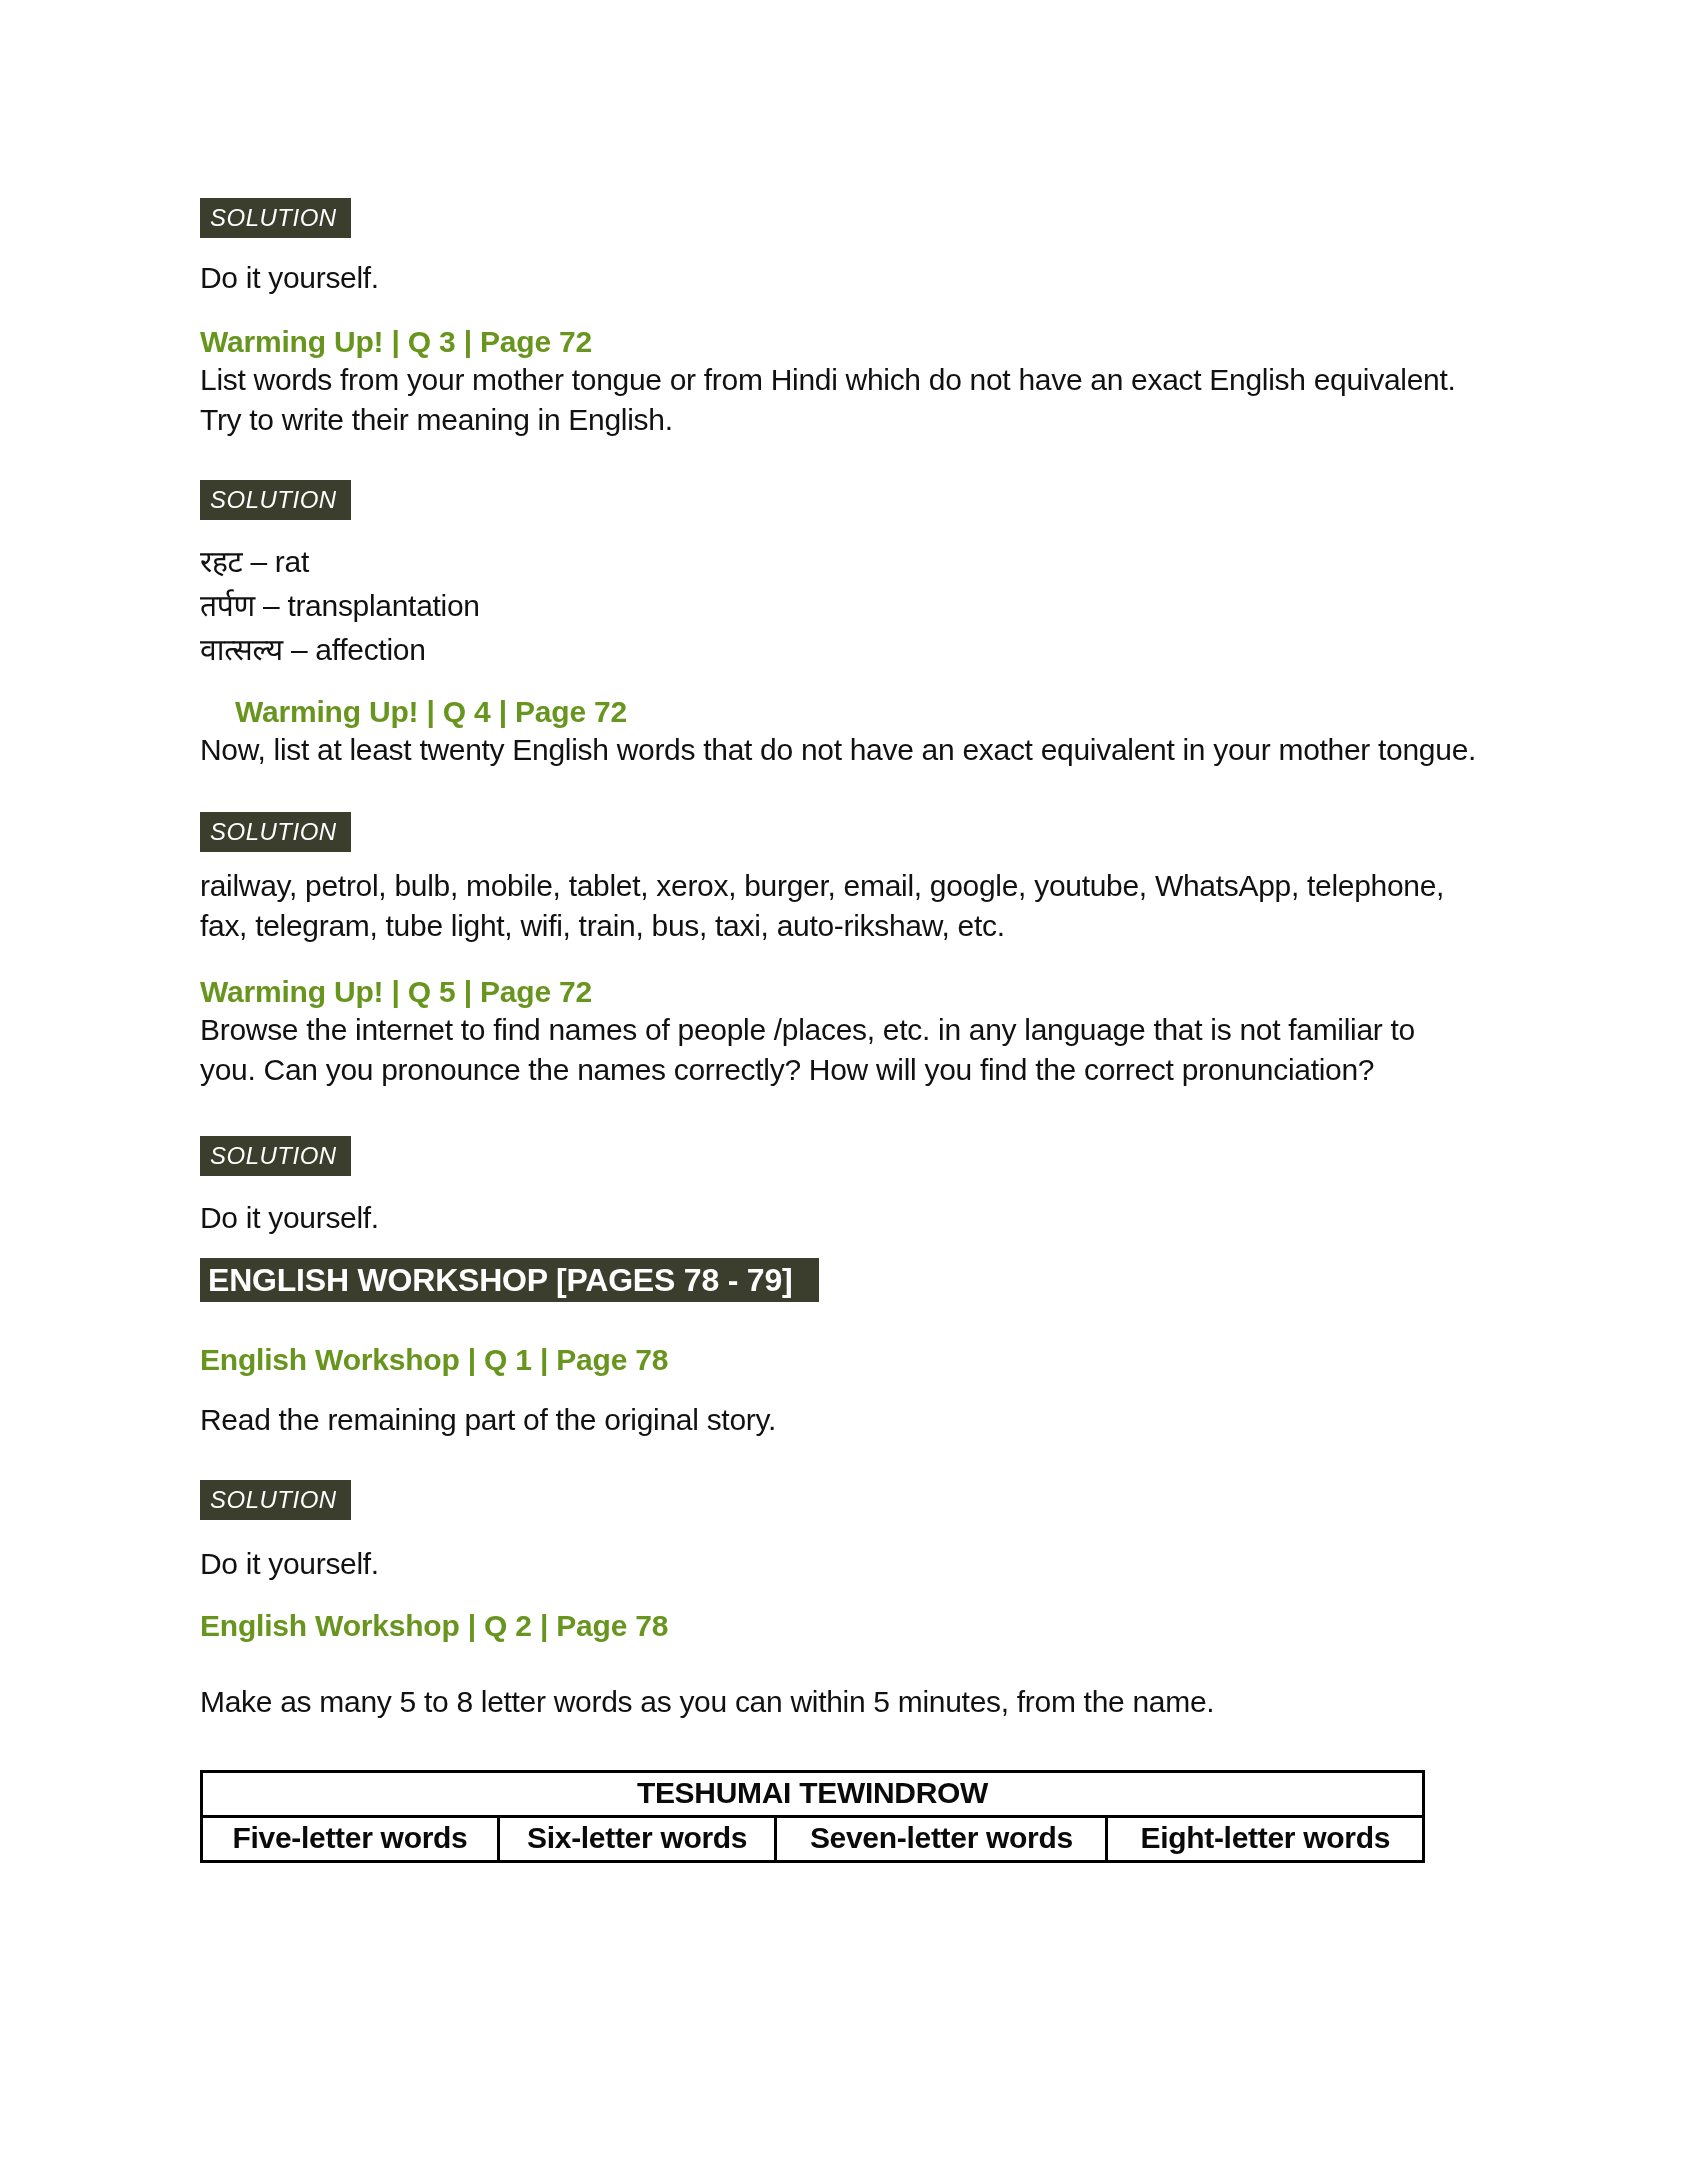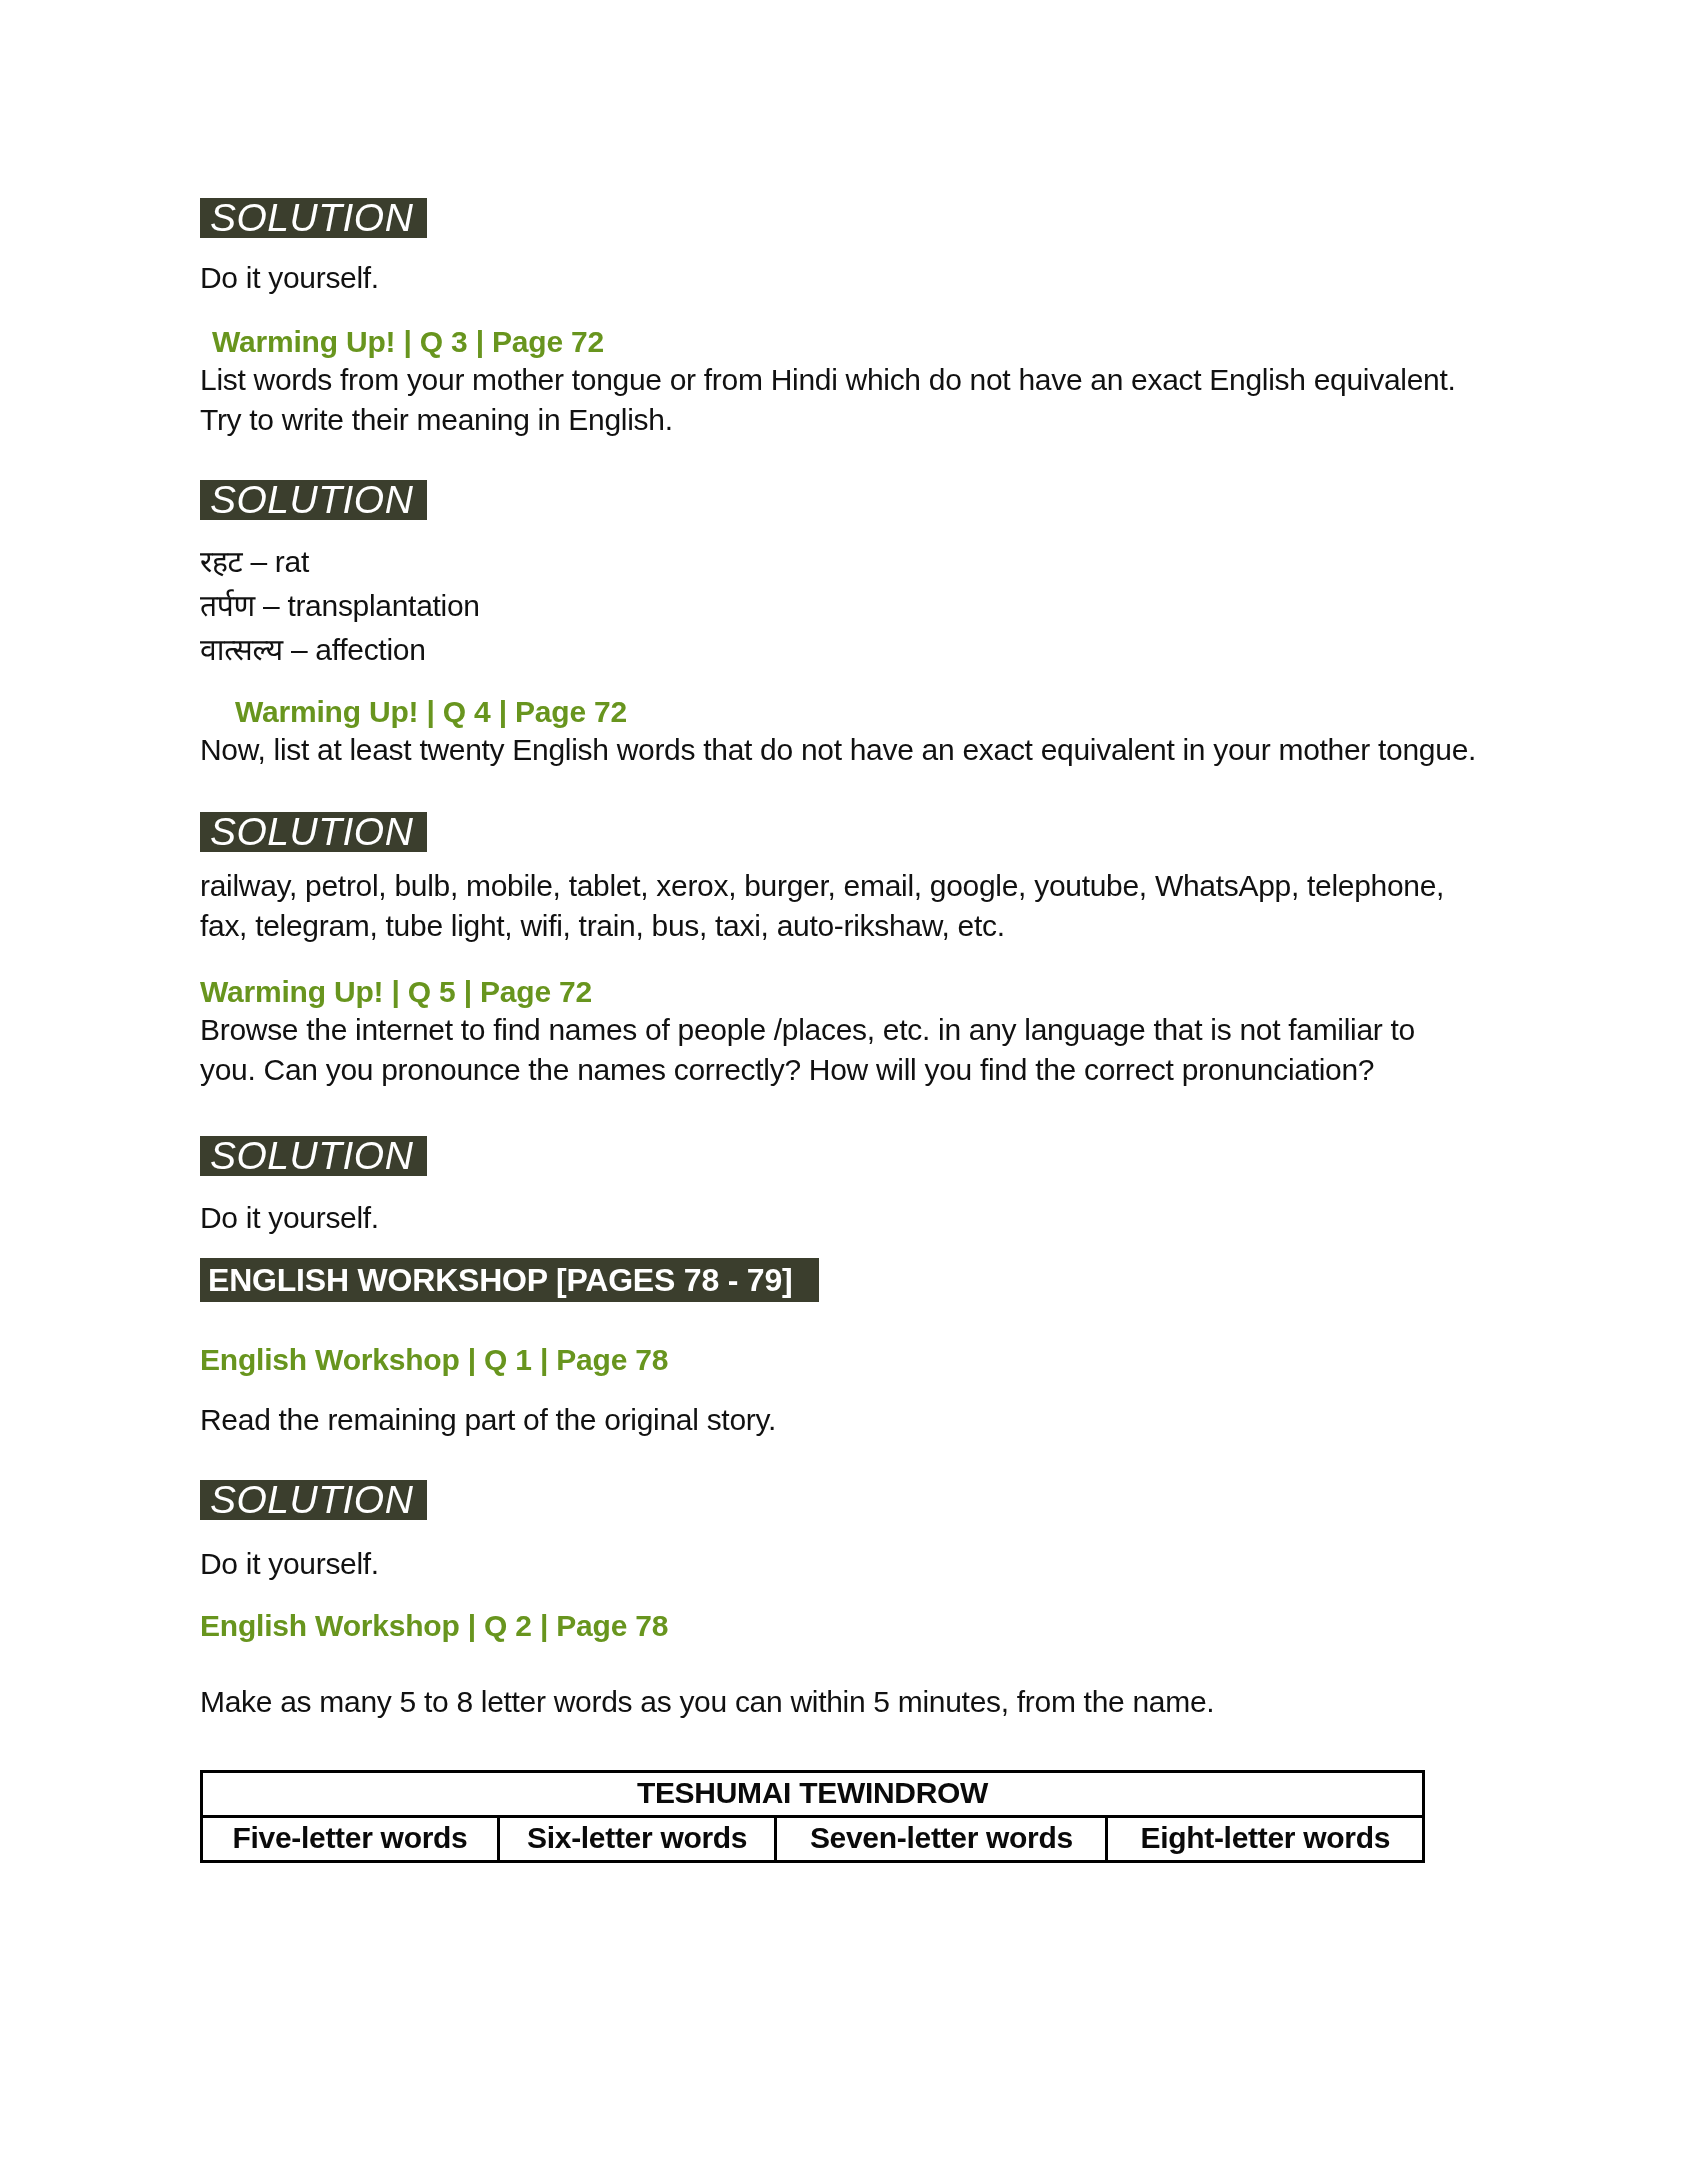--- a/index.html
+++ b/index.html
@@ -20,21 +20,21 @@
     position: absolute;
     left: 200px;
     top: 0;
     width: 1277px;
   }
   .sol-badge {
     display: inline-block;
     background: #3b3e2d;
     color: #ffffff;
     font-style: italic;
-    font-size: 39px;
+    font-size: 24px;
     line-height: 32px;
     padding: 4px 14px 4px 10px;
     letter-spacing: 0.5px;
   }
   .body-text {
     font-size: 30px;
     line-height: 40px;
     letter-spacing: -0.3px;
     color: #111111;
   }
@@ -83,21 +83,21 @@
 <body>
 
 <div class="page">
   <div class="content">
 
     <div style="margin-top:198px;">
       <span class="sol-badge">SOLUTION</span>
     </div>
     <div class="body-text" style="margin-top:20px;">Do it yourself.</div>
 
-    <div class="q-heading" style="margin-top:26px;margin-left:12px;">Warming Up! | Q 3 | Page 72</div>
+    <div class="q-heading" style="margin-top:26px;">Warming Up! | Q 3 | Page 72</div>
     <div class="body-text">List words from your mother tongue or from Hindi which do not have an exact English equivalent. Try to write their meaning in English.</div>
 
     <div style="margin-top:40px;">
       <span class="sol-badge">SOLUTION</span>
     </div>
     <div class="hindi-list" style="margin-top:20px;">
       <div>रहट – rat</div>
       <div>तर्पण – transplantation</div>
       <div>वात्सल्य – affection</div>
     </div>

